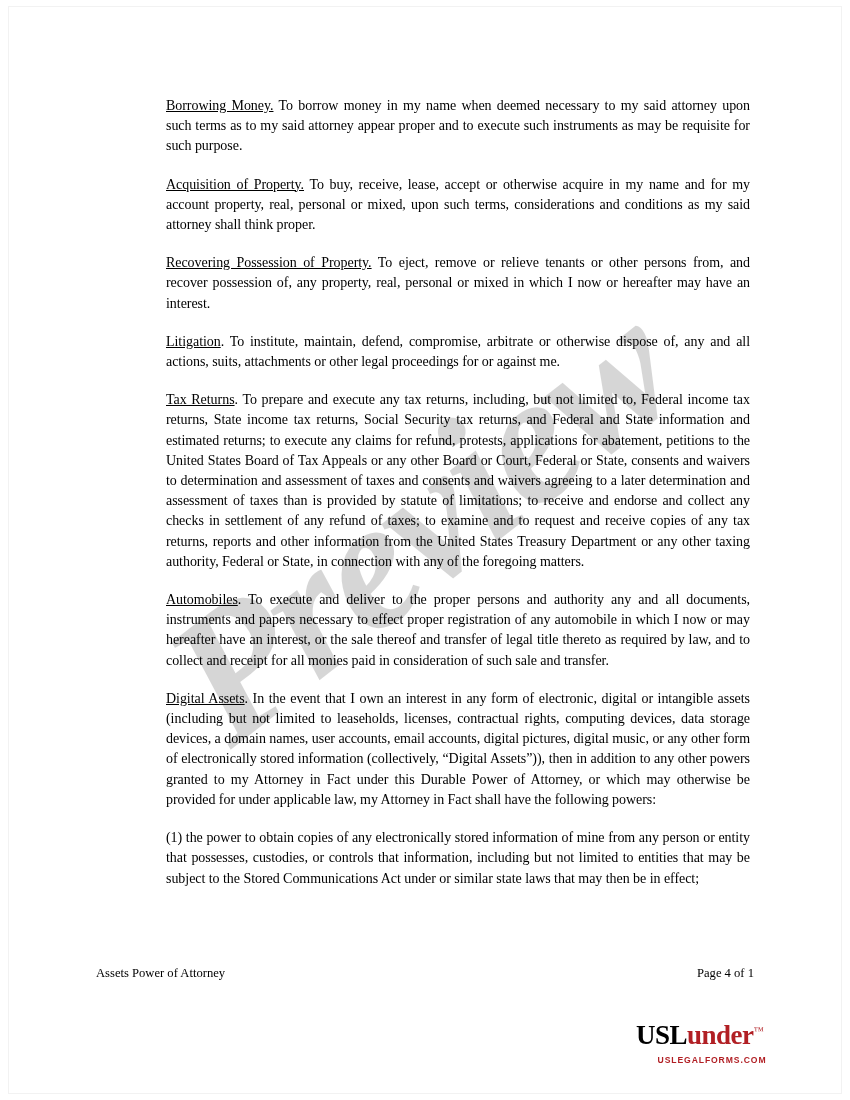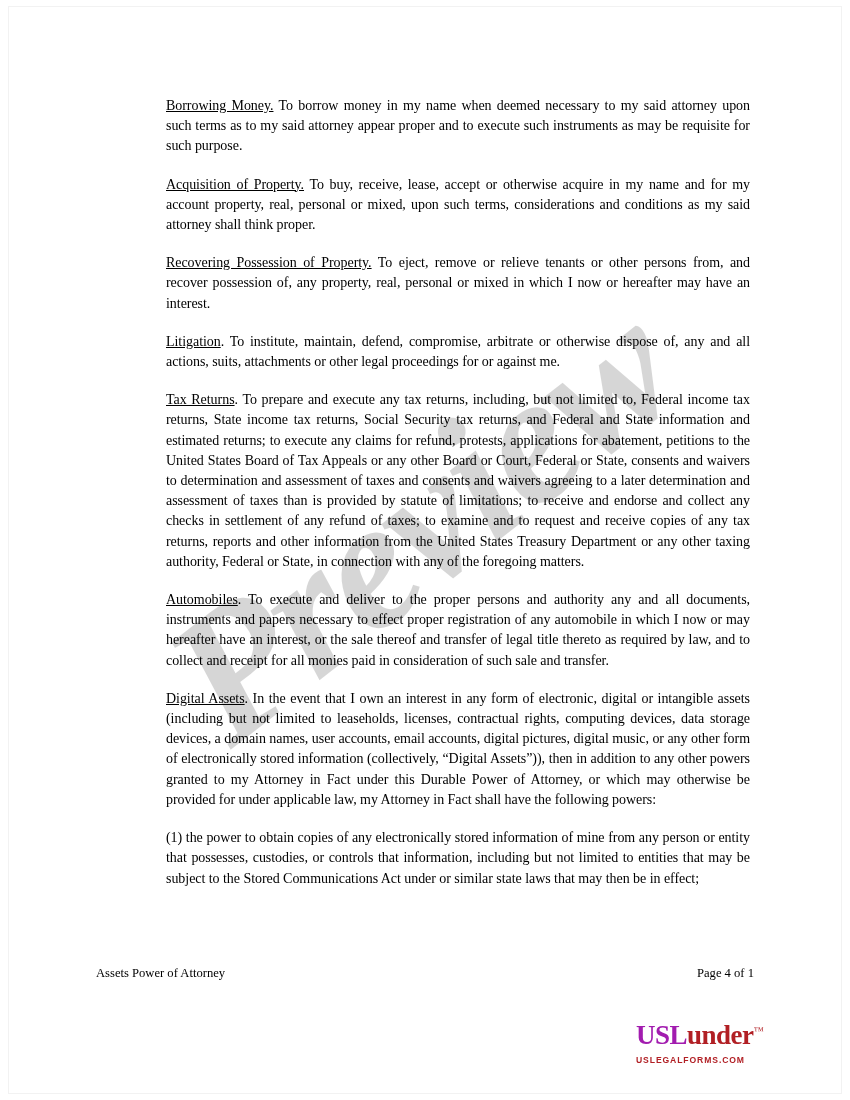--- a/index.html
+++ b/index.html
@@ -109,34 +109,35 @@
   }
   .logo-main {
     font-family: "Liberation Serif", serif;
     font-size: 27px;
     font-weight: bold;
     color: #b11f24;
     letter-spacing: -0.5px;
     line-height: 1;
     white-space: nowrap;
   }
-  .logo-main .us { color: #a21caf; }
+  .logo-main .us { color: #000000; }
   .logo-main .legal { color: #b11f24; }
   .logo-tm {
     font-size: 10px;
     vertical-align: super;
     font-weight: normal;
   }
   .logo-sub {
     margin-top: 6px;
     font-family: "Liberation Sans", sans-serif;
     font-size: 8.6px;
     font-weight: bold;
     color: #b11f24;
     letter-spacing: 0.9px;
+    text-align: center;
     width: 152px;
   }
   .logo-swoosh {
     position: absolute;
     left: 0;
     top: 2px;
     width: 152px;
     height: 30px;
     pointer-events: none;
   }

